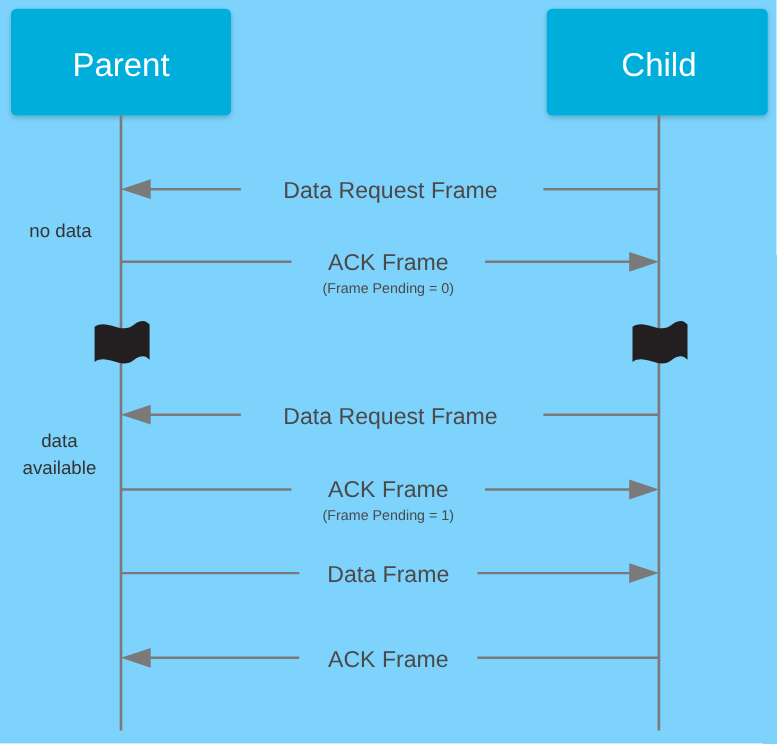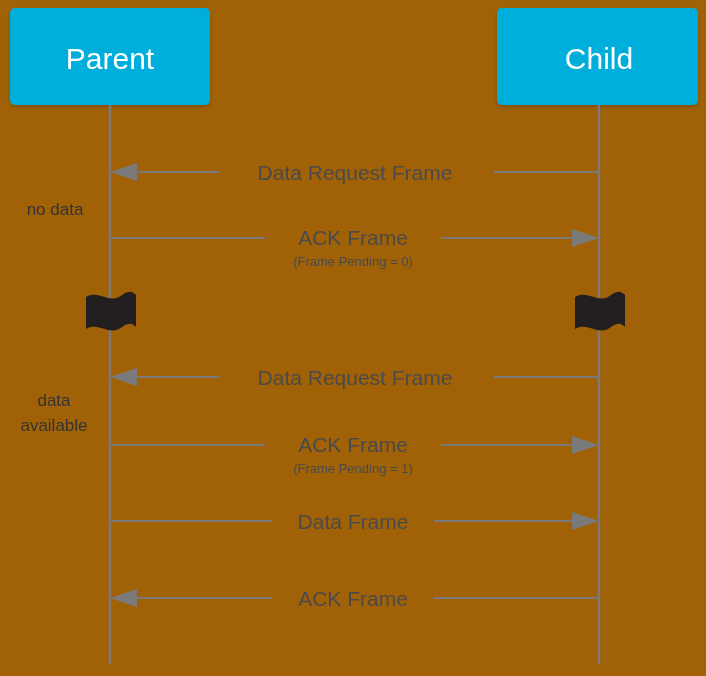--- a/index.html
+++ b/index.html
@@ -8,21 +8,21 @@
     padding: 0;
     background: #ffffff;
   }
   body {
     font-family: "Liberation Sans", sans-serif;
   }
   #diagram-root {
     position: relative;
     width: 706px;
     height: 676px;
-    background: #a16207;
+    background: #7dd3fc;
     overflow: hidden;
   }
   #diagram-svg {
     position: absolute;
     top: 0;
     left: 0;
     width: 706px;
     height: 676px;
   }
   .actor-label {

